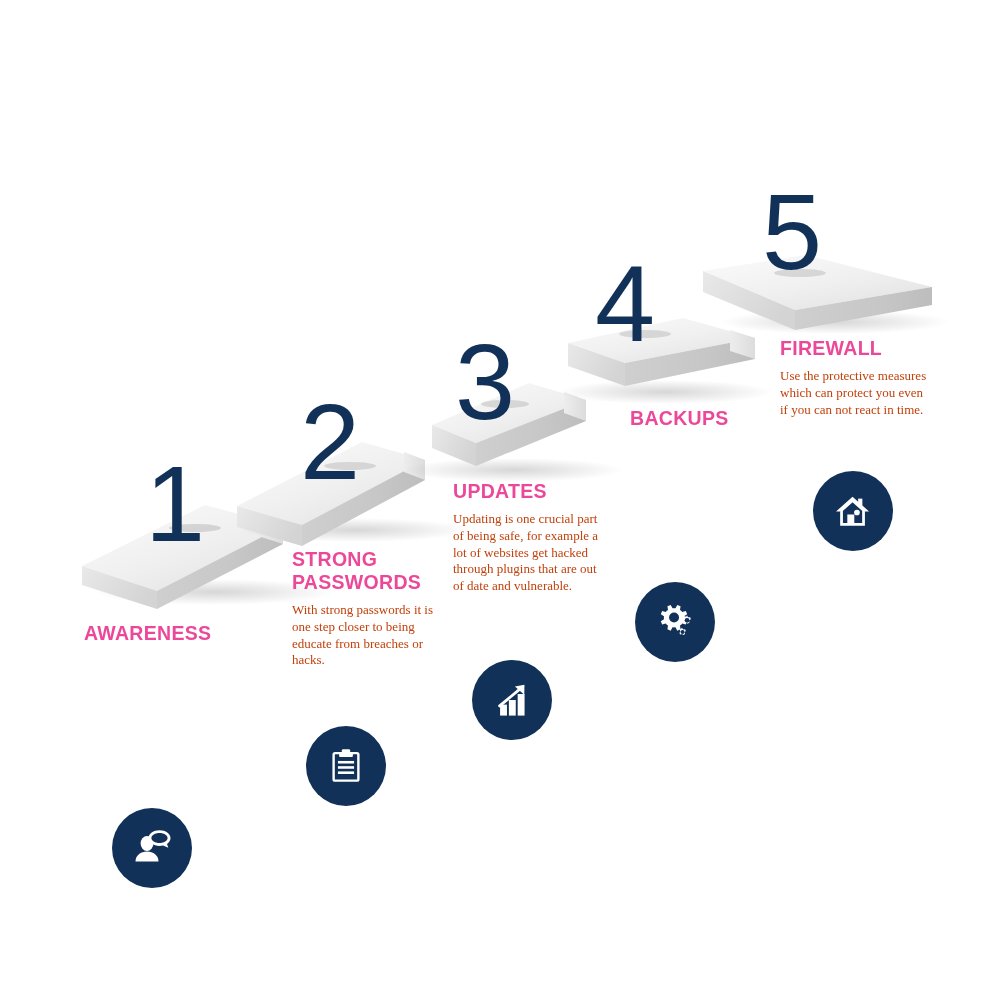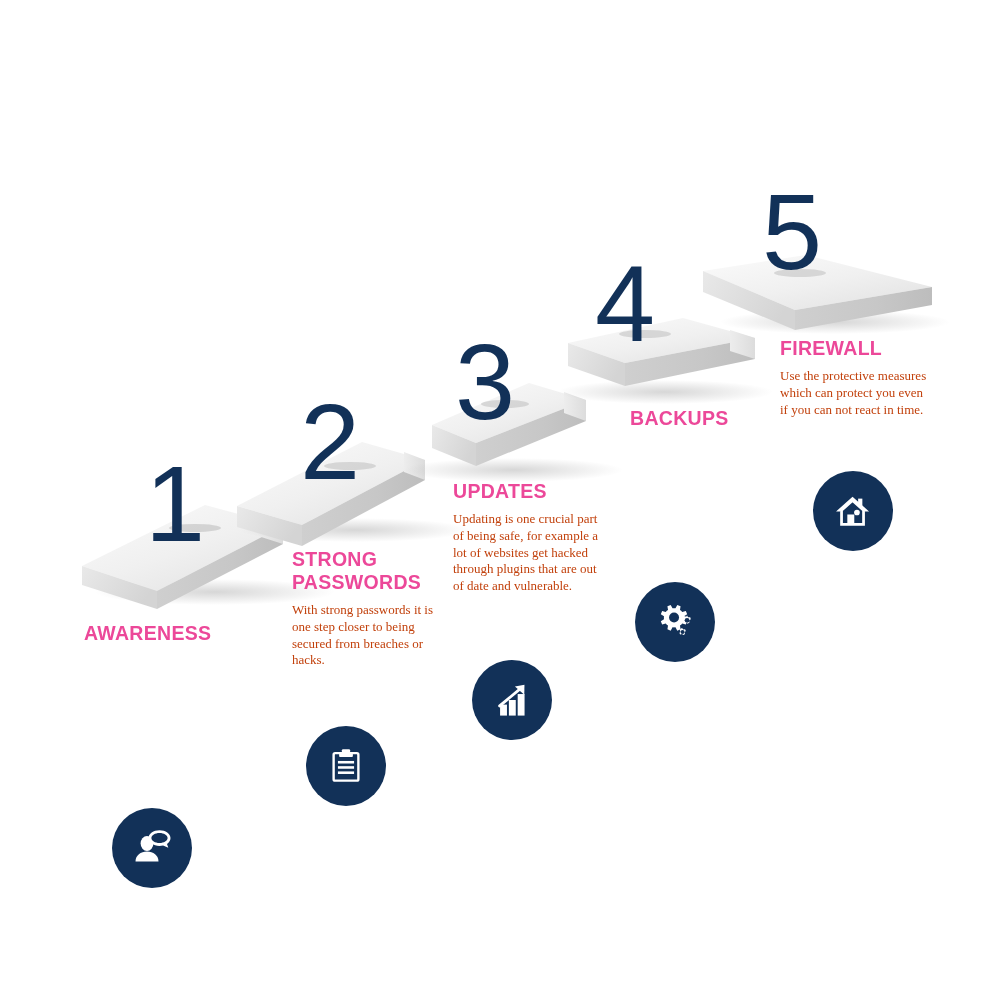--- a/index.html
+++ b/index.html
@@ -161,21 +161,21 @@
 
       <path d="M7.5 37.5c0-6.1 5.2-10 11.5-10s11.5 3.9 11.5 10z" fill="#ffffff"></path>
 
       <path d="M31.5 6.2c-6.1 0-11 3.5-11 7.9 0 4.3 4.9 7.8 11 7.8 1.3 0 2.5-.15 3.6-.44l5.2 2.2-1.3-3.6c2.2-1.5 3.5-3.6 3.5-6 0-4.35-4.9-7.86-11-7.86z" fill="#ffffff"></path>
       <path d="M31.5 9.1c-4.4 0-8.1 2.3-8.1 5 0 2.75 3.7 5 8.1 5s8.1-2.25 8.1-5c0-2.7-3.7-5-8.1-5z" fill="#123158"></path>
     </svg>
   </div>
 
   <div class="step-text" style="left:261px;top:548px;width:152px;margin-left:31px;">
     <p class="step-title">STRONG PASSWORDS</p>
-    <p class="step-body">With strong passwords it is one step closer to being secured from breaches or hacks.</p>
+    <p class="step-body">With strong passwords it is one step closer to being educate from breaches or hacks.</p>
   </div>
   <div class="icon-badge" style="left:306px;top:726px;">
     <svg viewBox="0 0 48 48" width="44" height="44" aria-hidden="true">
 
       <rect x="10.5" y="10" width="27" height="30" rx="1.6" fill="none" stroke="#ffffff" stroke-width="2.6"></rect>
 
       <rect x="19.5" y="5.6" width="9" height="6.2" rx="1.3" fill="#ffffff"></rect>
       <rect x="16.5" y="9.6" width="15" height="4.6" rx="1" fill="#ffffff"></rect>
 
       <rect x="15.2" y="18.5" width="17.6" height="2.8" fill="#ffffff"></rect>

